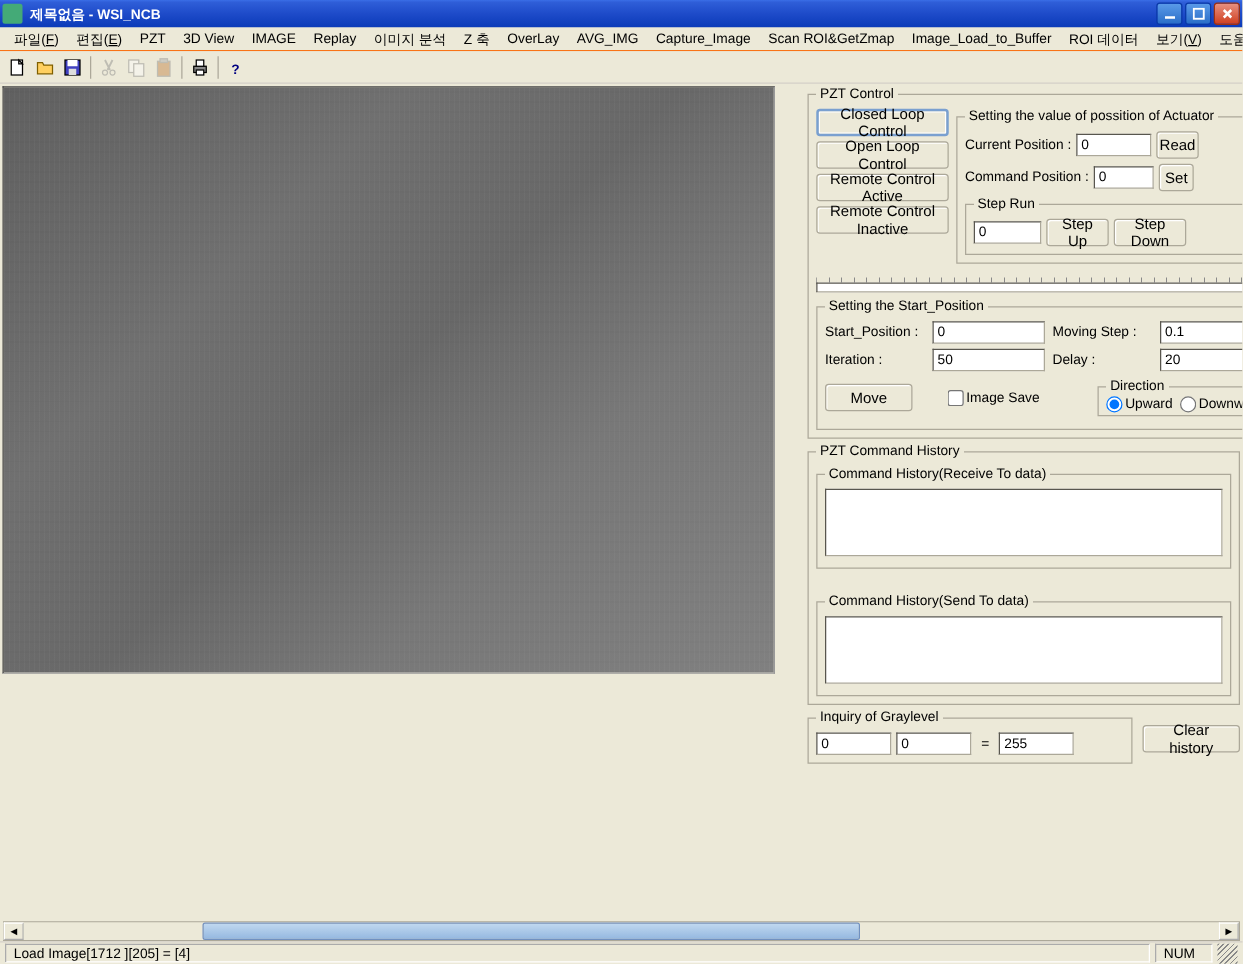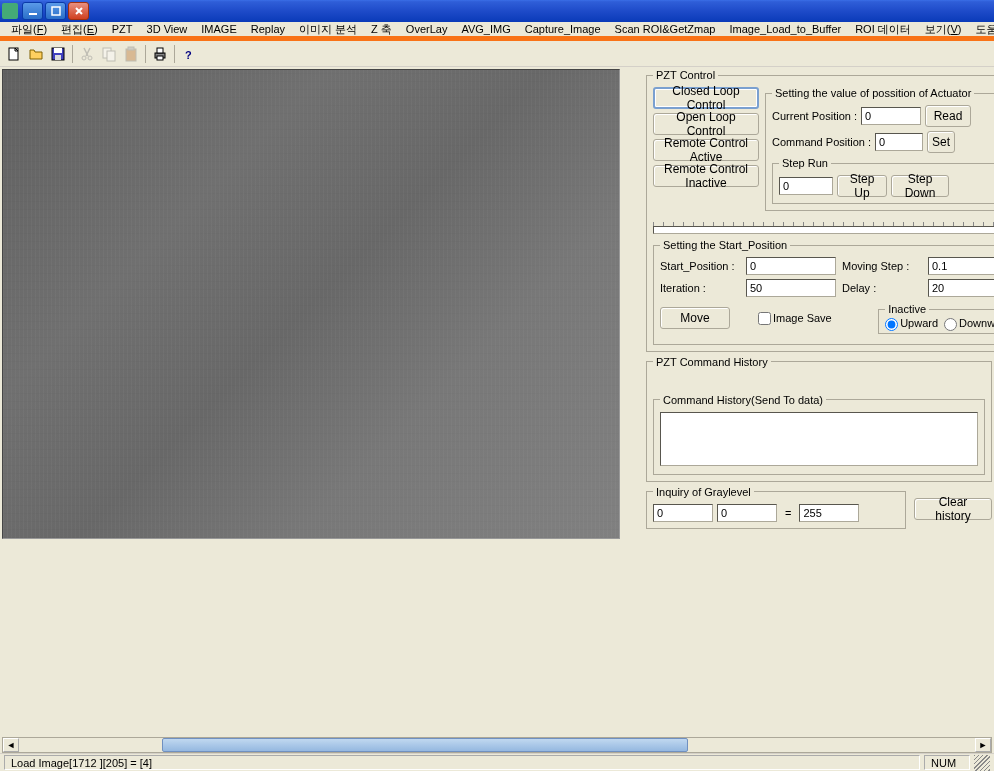--- a/index.html
+++ b/index.html
@@ -8,21 +8,21 @@
     
     .titlebar { background: linear-gradient(to bottom, #3a6ee7 0%, #2f5ed8 8%, #1e4bc9 50%, #0a3ab8 100%); height: 22px; display: flex; align-items: center; padding: 0 2px; color: #fff; font-weight: bold; }
     .titlebar .app-icon { width: 16px; height: 16px; background: #4a7; border-radius: 2px; margin-right: 4px; }
     .titlebar .title { flex: 1; padding-left: 2px; }
     .win-controls { display: flex; gap: 2px; }
     .win-btn { width: 21px; height: 18px; background: linear-gradient(to bottom, #5a9ae8, #2a6ec8); border: 1px solid #0a3aa8; border-radius: 3px; display: flex; align-items: center; justify-content: center; color: #fff; font-weight: bold; cursor: pointer; }
     .win-btn.close { background: linear-gradient(to bottom, #e89080, #d04020); border-color: #a03010; }
     .win-btn svg { width: 10px; height: 10px; }
     
     
-    .menubar { background: #ece9d8; height: 19px; display: flex; align-items: center; padding: 0 4px; border-bottom: 5px solid #f97316; }
+    .menubar { background: #ece9d8; height: 19px; display: flex; align-items: center; padding: 0 4px; border-bottom: 1px solid #f97316; }
     .menu-item { padding: 1px 7px; cursor: pointer; white-space: nowrap; }
     .menu-item u { text-decoration: underline; }
     
     
     .toolbar { background: #ece9d8; height: 26px; border-bottom: 1px solid #d4d0c8; display: flex; align-items: center; padding: 2px 4px; gap: 2px; }
     .tool-btn { width: 20px; height: 20px; display: flex; align-items: center; justify-content: center; cursor: pointer; border: 1px solid transparent; }
     .tool-sep { width: 1px; height: 18px; background: #aca899; margin: 0 2px; }
     .tool-btn svg { width: 16px; height: 16px; }
     
     
@@ -74,20 +74,21 @@
     .status-cell { border: 1px inset #fff; padding: 1px 6px; height: 15px; display: flex; align-items: center; }
     .grip { width: 16px; height: 16px; background: repeating-linear-gradient(135deg, #888 0 1px, transparent 1px 3px); margin-left: auto; }
     
     .eq-sign { padding: 0 4px; }
   </style>
 </head>
 <body>
 
 <div class="titlebar">
   <div class="app-icon"></div>
+  <div class="title">제목없음 - WSI_NCB</div>
   <div class="win-controls">
     <div class="win-btn">
         <svg viewBox="0 0 10 10">
           <rect x="1" y="7" width="8" height="2" fill="#fff"></rect>
         </svg>
       </div>
     <div class="win-btn">
         <svg viewBox="0 0 10 10">
           <rect x="1" y="1" width="8" height="8" fill="none" stroke="#fff" stroke-width="1.5"></rect>
         </svg>
@@ -189,21 +190,21 @@
           <button class="btn">Open Loop Control</button>
           <button class="btn">Remote Control Active</button>
           <button class="btn">Remote Control Inactive</button>
         </div>
 
         <fieldset class="actuator-fs">
           <legend>Setting the value of possition of Actuator</legend>
           <div class="row">
             <label>Current Position :</label>
             <input type="text" style="width: 60px;" value="0">
-            <button class="btn" style="width:46px">Read</button>
+            <button class="btn" style="width:34px">Read</button>
           </div>
           <div class="row">
             <label>Command Position :</label>
             <input type="text" style="width: 48px;" value="0">
             <button class="btn" style="width:28px">Set</button>
           </div>
           <fieldset style="margin-top:2px">
             <legend>Step Run</legend>
             <div class="row" style="margin-bottom:0">
               <input type="text" style="width: 54px;" value="0">
@@ -228,32 +229,36 @@
           <label>Iteration :</label>
           <input type="text" value="50" style="">
           <label>Delay :</label>
           <input type="text" value="20" style="">
         </div>
         <div class="row" style="margin-top:6px">
           <button class="btn" style="width:70px">Move</button>
           <div style="width:20px"></div>
           <label><input type="checkbox" style=""><span>Image Save</span></label>
           <fieldset style="margin-left:auto;padding:2px 6px">
-            <legend>Inactive</legend>
+            <legend>Direction</legend>
             <div class="direction-wrap">
               <label><input type="radio" name="dir" checked="" style=""><span>Upward</span></label>
               <label><input type="radio" name="dir" style=""><span>Downward</span></label>
             </div>
           </fieldset>
         </div>
       </fieldset>
     </fieldset>
 
     <fieldset>
       <legend>PZT Command History</legend>
+      <fieldset>
+        <legend>Command History(Receive To data)</legend>
+        <textarea rows="4" style=""></textarea>
+      </fieldset>
       <fieldset style="margin-top:20px">
         <legend>Command History(Send To data)</legend>
         <textarea rows="4" style=""></textarea>
       </fieldset>
     </fieldset>
 
     <div style="display:flex;gap:8px;align-items:flex-start">
       <fieldset style="flex:1">
         <legend>Inquiry of Graylevel</legend>
         <div class="row" style="margin-bottom:0">

